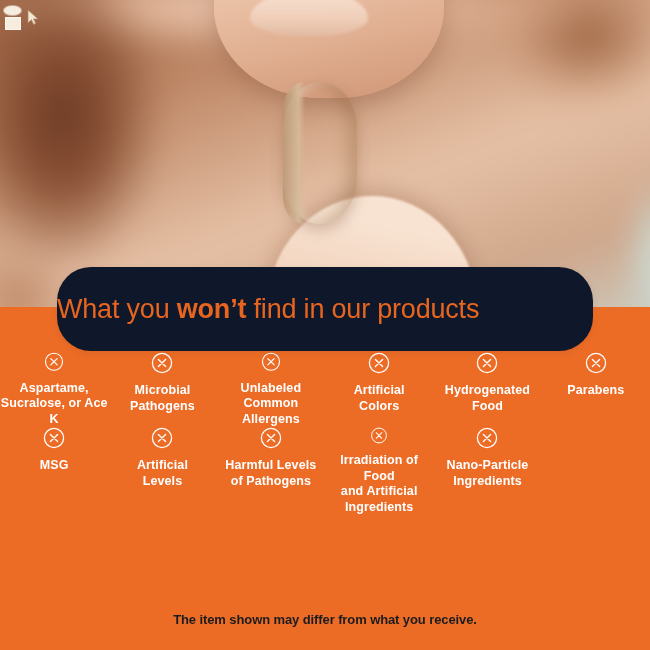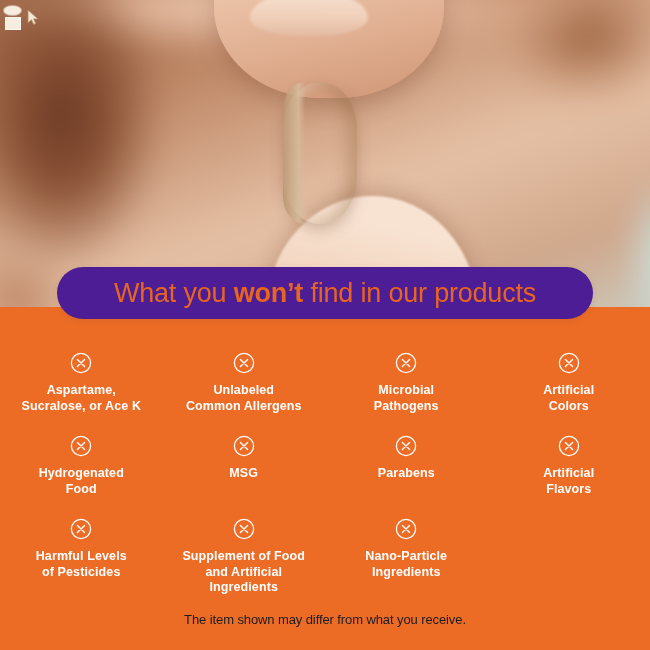--- a/index.html
+++ b/index.html
@@ -73,52 +73,52 @@
     border-radius:37px 0 0 37px/46px 0 0 46px;
     background:linear-gradient(90deg,#b99471 0%, #d5bb9a 70%, rgba(213,187,154,0) 100%);
     opacity:.85;
   }
 
   
   .panel{position:absolute;left:0;top:307px;width:650px;height:343px;background:#ec6c26;}
 
   
   .title-pill{
-    position:absolute;left:57px;top:267px;width:536px;height:52px;
-    background:#4c1d95;border-radius:34px;
-    display:flex;align-items:center;justify-content:center;
+    position:absolute;left:57px;top:267px;width:536px;height:84px;
+    background:#0f172a;border-radius:34px;
+    display:flex;align-items:center;justify-content:flex-start;
     box-shadow:0 2px 6px rgba(90,45,20,.10);
   }
   .title-text{
     font-size:27px;color:#e8651f;letter-spacing:-.2px;white-space:nowrap;
     font-weight:400;
   }
   .title-text b{font-weight:700;}
 
   
   .grid{
     position:absolute;left:0;top:352px;width:650px;
-    display:grid;grid-template-columns:repeat(4,1fr);
-    row-gap:8px;
+    display:grid;grid-template-columns:repeat(6,1fr);
+    row-gap:0;
   }
   .cell{
     display:flex;flex-direction:column;align-items:center;
     padding-top:0;height:75px;
   }
   .cell.tall{height:88px;}
   .xicon{width:22px;height:22px;display:block;margin-bottom:9px;}
   .cell-label{
     color:#ffffff;font-size:12.5px;font-weight:700;line-height:15.5px;
     text-align:center;letter-spacing:.1px;max-width:150px;
   }
 
   
   .footer{
     position:absolute;left:0;top:612px;width:650px;text-align:center;
-    color:#1b1c20;font-size:13px;font-weight:400;letter-spacing:-.1px;
+    color:#1b1c20;font-size:13px;font-weight:700;letter-spacing:-.1px;
   }
 
   
   .badge{
     position:absolute;left:4px;top:6px;width:17px;height:20px;
   }
   .badge .dot{
     position:absolute;left:0;top:0;width:17px;height:9px;border-radius:50%;
     background:#f6eddf;box-shadow:0 0 0 1px rgba(255,255,255,.45);
   }
@@ -156,77 +156,77 @@
           <circle cx="11" cy="11" r="9.6" fill="none" stroke="#ffffff" stroke-width="1.25"></circle>
           <path d="M7.4 7.4 L14.6 14.6 M14.6 7.4 L7.4 14.6" stroke="#ffffff" stroke-width="1.35" stroke-linecap="round" fill="none"></path>
         </svg>
         <div class="cell-label"><span>Aspartame,</span><br><span>Sucralose, or Ace K</span></div>
       </div>
       <div class="cell">
         <svg class="xicon" viewBox="0 0 22 22">
           <circle cx="11" cy="11" r="9.6" fill="none" stroke="#ffffff" stroke-width="1.25"></circle>
           <path d="M7.4 7.4 L14.6 14.6 M14.6 7.4 L7.4 14.6" stroke="#ffffff" stroke-width="1.35" stroke-linecap="round" fill="none"></path>
         </svg>
+        <div class="cell-label"><span>Microbial</span><br><span>Pathogens</span></div>
+      </div>
+      <div class="cell">
+        <svg class="xicon" viewBox="0 0 22 22">
+          <circle cx="11" cy="11" r="9.6" fill="none" stroke="#ffffff" stroke-width="1.25"></circle>
+          <path d="M7.4 7.4 L14.6 14.6 M14.6 7.4 L7.4 14.6" stroke="#ffffff" stroke-width="1.35" stroke-linecap="round" fill="none"></path>
+        </svg>
         <div class="cell-label"><span>Unlabeled</span><br><span>Common Allergens</span></div>
       </div>
       <div class="cell">
         <svg class="xicon" viewBox="0 0 22 22">
           <circle cx="11" cy="11" r="9.6" fill="none" stroke="#ffffff" stroke-width="1.25"></circle>
           <path d="M7.4 7.4 L14.6 14.6 M14.6 7.4 L7.4 14.6" stroke="#ffffff" stroke-width="1.35" stroke-linecap="round" fill="none"></path>
         </svg>
-        <div class="cell-label"><span>Microbial</span><br><span>Pathogens</span></div>
-      </div>
-      <div class="cell">
-        <svg class="xicon" viewBox="0 0 22 22">
-          <circle cx="11" cy="11" r="9.6" fill="none" stroke="#ffffff" stroke-width="1.25"></circle>
-          <path d="M7.4 7.4 L14.6 14.6 M14.6 7.4 L7.4 14.6" stroke="#ffffff" stroke-width="1.35" stroke-linecap="round" fill="none"></path>
-        </svg>
         <div class="cell-label"><span>Artificial</span><br><span>Colors</span></div>
       </div>
       <div class="cell">
         <svg class="xicon" viewBox="0 0 22 22">
           <circle cx="11" cy="11" r="9.6" fill="none" stroke="#ffffff" stroke-width="1.25"></circle>
           <path d="M7.4 7.4 L14.6 14.6 M14.6 7.4 L7.4 14.6" stroke="#ffffff" stroke-width="1.35" stroke-linecap="round" fill="none"></path>
         </svg>
         <div class="cell-label"><span>Hydrogenated</span><br><span>Food</span></div>
       </div>
       <div class="cell">
         <svg class="xicon" viewBox="0 0 22 22">
           <circle cx="11" cy="11" r="9.6" fill="none" stroke="#ffffff" stroke-width="1.25"></circle>
           <path d="M7.4 7.4 L14.6 14.6 M14.6 7.4 L7.4 14.6" stroke="#ffffff" stroke-width="1.35" stroke-linecap="round" fill="none"></path>
         </svg>
+        <div class="cell-label"><span>Parabens</span></div>
+      </div>
+      <div class="cell">
+        <svg class="xicon" viewBox="0 0 22 22">
+          <circle cx="11" cy="11" r="9.6" fill="none" stroke="#ffffff" stroke-width="1.25"></circle>
+          <path d="M7.4 7.4 L14.6 14.6 M14.6 7.4 L7.4 14.6" stroke="#ffffff" stroke-width="1.35" stroke-linecap="round" fill="none"></path>
+        </svg>
         <div class="cell-label"><span>MSG</span></div>
       </div>
       <div class="cell">
         <svg class="xicon" viewBox="0 0 22 22">
           <circle cx="11" cy="11" r="9.6" fill="none" stroke="#ffffff" stroke-width="1.25"></circle>
           <path d="M7.4 7.4 L14.6 14.6 M14.6 7.4 L7.4 14.6" stroke="#ffffff" stroke-width="1.35" stroke-linecap="round" fill="none"></path>
         </svg>
-        <div class="cell-label"><span>Parabens</span></div>
-      </div>
-      <div class="cell">
-        <svg class="xicon" viewBox="0 0 22 22">
-          <circle cx="11" cy="11" r="9.6" fill="none" stroke="#ffffff" stroke-width="1.25"></circle>
-          <path d="M7.4 7.4 L14.6 14.6 M14.6 7.4 L7.4 14.6" stroke="#ffffff" stroke-width="1.35" stroke-linecap="round" fill="none"></path>
-        </svg>
-        <div class="cell-label"><span>Artificial</span><br><span>Flavors</span></div>
+        <div class="cell-label"><span>Artificial</span><br><span>Levels</span></div>
       </div>
       <div class="cell tall">
         <svg class="xicon" viewBox="0 0 22 22">
           <circle cx="11" cy="11" r="9.6" fill="none" stroke="#ffffff" stroke-width="1.25"></circle>
           <path d="M7.4 7.4 L14.6 14.6 M14.6 7.4 L7.4 14.6" stroke="#ffffff" stroke-width="1.35" stroke-linecap="round" fill="none"></path>
         </svg>
-        <div class="cell-label"><span>Harmful Levels</span><br><span>of Pesticides</span></div>
+        <div class="cell-label"><span>Harmful Levels</span><br><span>of Pathogens</span></div>
       </div>
       <div class="cell tall">
         <svg class="xicon" viewBox="0 0 22 22">
           <circle cx="11" cy="11" r="9.6" fill="none" stroke="#ffffff" stroke-width="1.25"></circle>
           <path d="M7.4 7.4 L14.6 14.6 M14.6 7.4 L7.4 14.6" stroke="#ffffff" stroke-width="1.35" stroke-linecap="round" fill="none"></path>
         </svg>
-        <div class="cell-label"><span>Supplement of Food</span><br><span>and Artificial</span><br><span>Ingredients</span></div>
+        <div class="cell-label"><span>Irradiation of Food</span><br><span>and Artificial</span><br><span>Ingredients</span></div>
       </div>
       <div class="cell tall">
         <svg class="xicon" viewBox="0 0 22 22">
           <circle cx="11" cy="11" r="9.6" fill="none" stroke="#ffffff" stroke-width="1.25"></circle>
           <path d="M7.4 7.4 L14.6 14.6 M14.6 7.4 L7.4 14.6" stroke="#ffffff" stroke-width="1.35" stroke-linecap="round" fill="none"></path>
         </svg>
         <div class="cell-label"><span>Nano-Particle</span><br><span>Ingredients</span></div>
       </div>
     </div>
 

